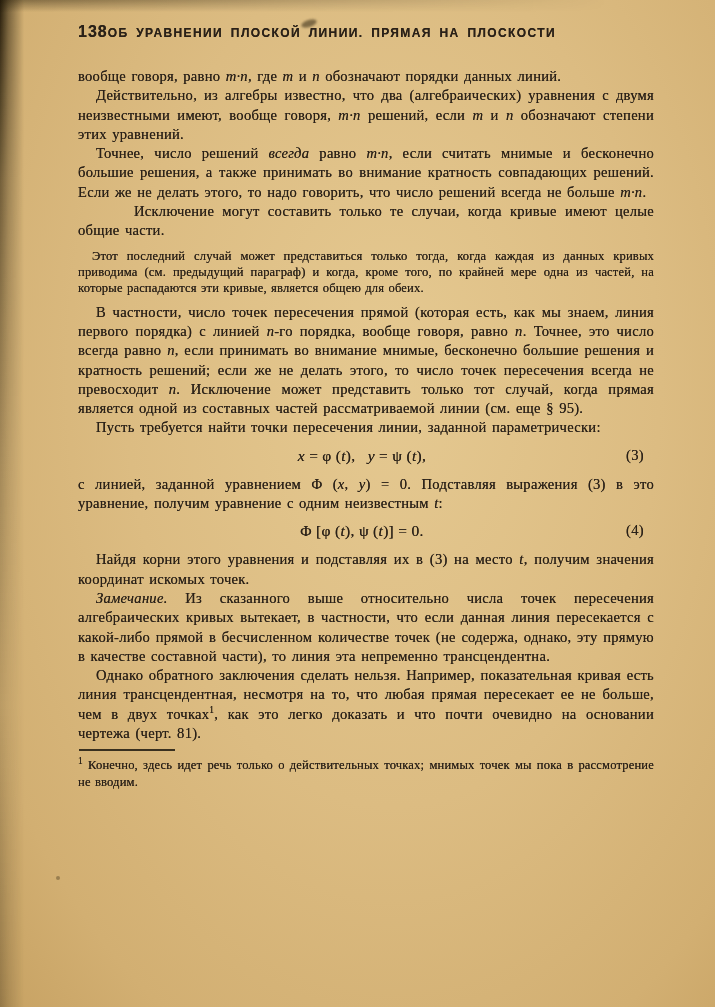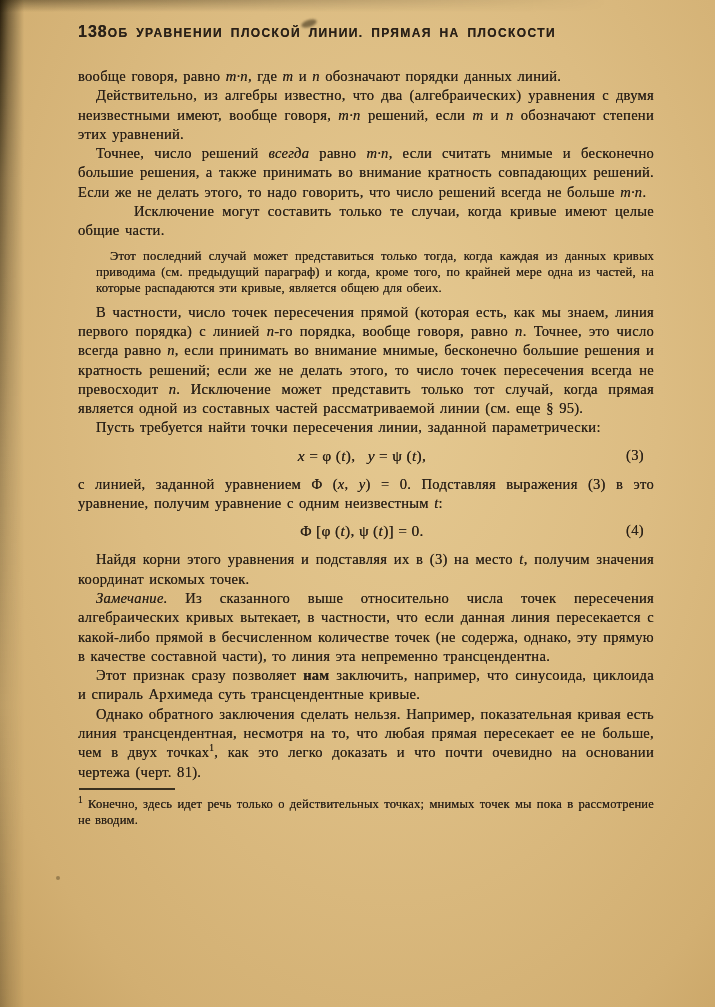--- a/index.html
+++ b/index.html
@@ -58,21 +58,21 @@
     margin:0;
     font-size:14.6px;line-height:19.3px;
     text-align:justify;
     letter-spacing:.25px;word-spacing:1.5px;
   }
   p.ind{text-indent:18px;}
   p.deep{text-indent:56px;}
   p.small{
     font-size:12.6px;line-height:16px;
     text-indent:14px;
-    margin:7px 0 7px 18px;
+    margin:7px 0 7px 0;
     letter-spacing:.15px;word-spacing:1px;
   }
   .it{font-style:italic;}
   .bd{font-weight:bold;}
   sup{font-size:9.5px;line-height:0;}
   .formula{
     position:relative;
     margin:9px 8px 10px 0;
     font-size:15.5px;
     text-align:center;
@@ -126,21 +126,20 @@
 
       <p><span>с линией, заданной уравнением Φ (</span><span class="it">x</span><span>, </span><span class="it">y</span><span>) = 0. Подставляя выражения (3) в это уравнение, получим уравнение с одним неизвестным </span><span class="it">t</span><span>:</span></p>
 
       <div class="formula">
         <span class="fbody"><span>Φ [φ (</span><span class="it">t</span><span>), ψ (</span><span class="it">t</span><span>)] = 0.</span></span>
         <span class="fnum">(4)</span>
       </div>
 
       <p class="ind"><span>Найдя корни этого уравнения и подставляя их в (3) на место </span><span class="it">t</span><span>, получим значения координат искомых точек.</span></p>
       <p class="ind"><span class="it">Замечание.</span><span> Из сказанного выше относительно числа точек пересечения алгебраических кривых вытекает, в частности, что если данная линия пересекается с какой-либо прямой в бесчисленном количестве точек (не содержа, однако, эту прямую в качестве составной части), то линия эта непременно трансцендентна.</span></p>
-      <p class="ind"><span>Этот признак сразу позволяет </span><span class="bd">нам</span><span> заключить, например, что синусоида, циклоида и спираль Архимеда суть трансцендентные кривые.</span></p>
       <p class="ind"><span>Однако обратного заключения сделать нельзя. Например, показательная кривая есть линия трансцендентная, несмотря на то, что любая прямая пересекает ее не больше, чем в двух точках</span><sup>1</sup><span>, как это легко доказать и что почти очевидно на основании чертежа (черт. 81).</span></p>
     </main>
 
     <footer>
       <div class="fn-rule"></div>
       <p class="fn"><sup>1</sup><span> Конечно, здесь идет речь только о действительных точках; мнимых точек мы пока в рассмотрение не вводим.</span></p>
     </footer>
   </div>
 </div>
 

